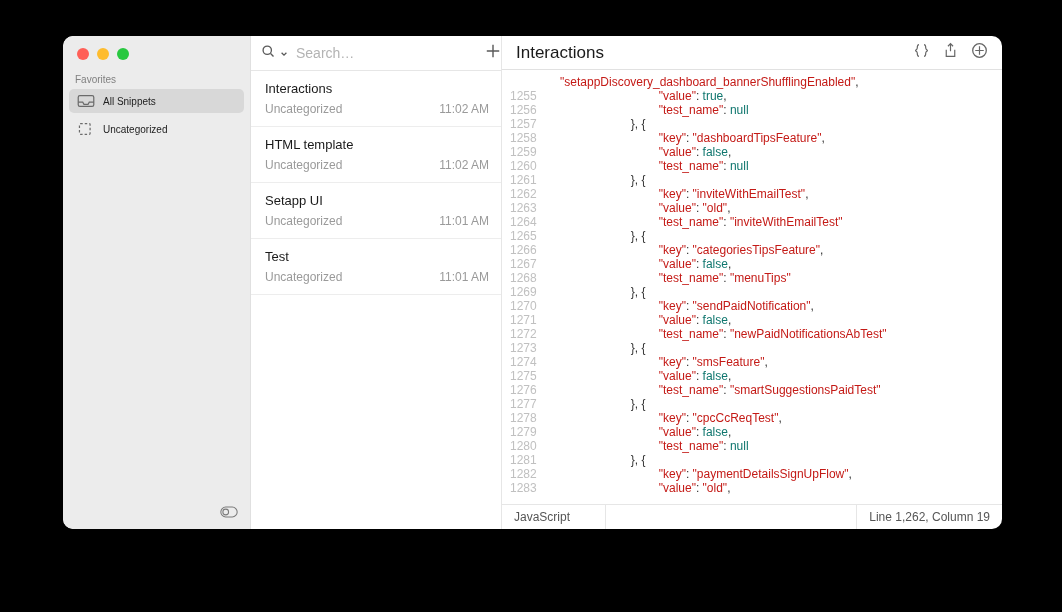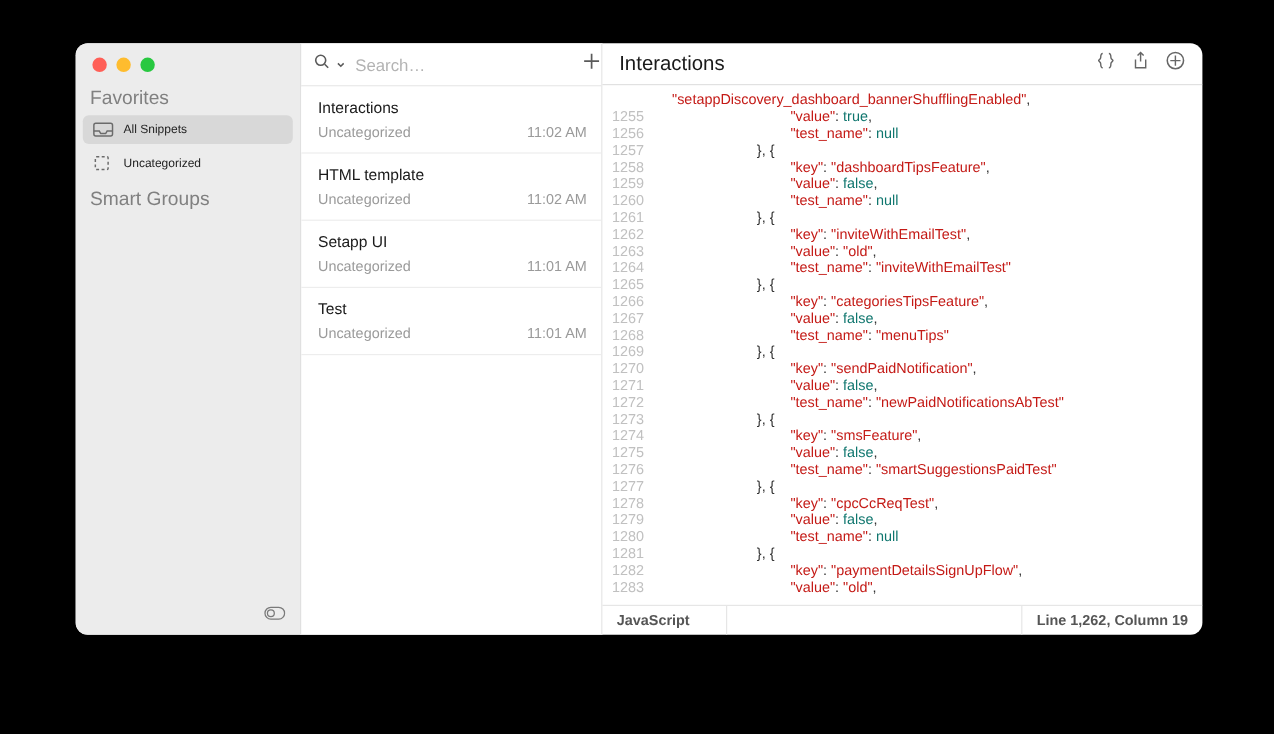--- a/index.html
+++ b/index.html
@@ -8,21 +8,21 @@
     position: absolute; left: 63px; top: 36px; width: 939px; height: 493px;
     background: #fff; border-radius: 10px; box-shadow: 0 20px 60px rgba(0,0,0,.55);
     display: flex; overflow: hidden;
   }
 
   
   .sidebar { width: 187px; background: #ececec; display: flex; flex-direction: column; border-top-left-radius:10px; border-bottom-left-radius:10px; }
   .traffic { display: flex; gap: 8px; padding: 12px 0 6px 14px; }
   .dot { width: 12px; height: 12px; border-radius: 50%; }
   .dot.red { background: #ff5f57; } .dot.yellow { background: #febc2e; } .dot.green { background: #28c840; }
-  .sb-section { font-size: 16px; color: #808080; padding: 8px 12px 2px; }
+  .sb-section { font-size: 10px; color: #808080; padding: 8px 12px 2px; }
   .sb-item { display: flex; align-items: center; gap: 8px; padding: 5px 8px; margin: 2px 6px; border-radius: 5px; font-size: 10px; color: #222; cursor: default; }
   .sb-item.selected { background: #d8d8d8; }
   .sb-icon { width: 18px; height: 14px; display: inline-flex; align-items: center; justify-content: center; }
   .sb-icon svg { width: 18px; height: 14px; stroke: #6b6b6b; fill: none; stroke-width: 1.5; }
   .sidebar-footer { margin-top: auto; text-align: right; padding: 7px 12px; }
   .sidebar-footer svg { width: 18px; height: 12px; stroke: #7a7a7a; fill: none; stroke-width: 1.3; }
 
   
   .middle { width: 252px; background: #fff; border-right: 1px solid #e6e6e6; border-left: 1px solid #e0e0e0; display: flex; flex-direction: column; }
   .searchbar { display: flex; align-items: center; padding: 7px 10px; border-bottom: 1px solid #e6e6e6; gap: 8px; }
@@ -45,21 +45,21 @@
   .circplus svg circle { stroke-width: 1.5; }
 
   .editor { flex: 1; display: flex; font-family: "Menlo", "Consolas", monospace; font-size: 12px; line-height: 14px; overflow: hidden; white-space: pre; }
   .gutter { text-align: left; color: #c0c0c0; padding: 5px 10px 5px 8px; user-select: none; }
   .code { padding: 5px 0 5px 0; color: #333; }
   .s-str { color: #c41a16; }  
   .s-key { color: #0f766e; }
   .ind1 { display:inline-block; width: 84px; } 
   .ind2 { display:inline-block; width: 112px; }
 
-  .statusbar { display: flex; border-top: 1px solid #e6e6e6; font-size: 12px; color: #555; font-weight: bold; }
+  .statusbar { display: flex; border-top: 1px solid #e6e6e6; font-size: 12px; color: #555; }
   .statusbar .cell { padding: 5px 12px; border-right: 1px solid #e6e6e6; }
   .statusbar .cell:first-child { width: 104px; }
   .statusbar .cell.spacer { flex: 1; border-right: 1px solid #e6e6e6; }
   .statusbar .cell:last-child { border-right: none; }
 </style>
 </head>
 <body>
 
 <div class="window">
 
@@ -80,21 +80,20 @@
       <span>All Snippets</span>
     </div>
     <div class="sb-item">
       <span class="sb-icon">
         <svg viewBox="0 0 22 16">
             <rect x="3" y="1.5" width="13" height="13" rx="1" stroke-dasharray="3 2.5"></rect>
           </svg>
       </span>
       <span>Uncategorized</span>
     </div>
-    <div class="sb-section">Smart Groups</div>
     <div class="sidebar-footer">
       <span>
         <svg viewBox="0 0 22 14">
             <rect x="1" y="1" width="20" height="12" rx="6"></rect>
             <circle cx="7" cy="7" r="3.5"></circle>
           </svg>
       </span>
     </div>
   </div>
 

